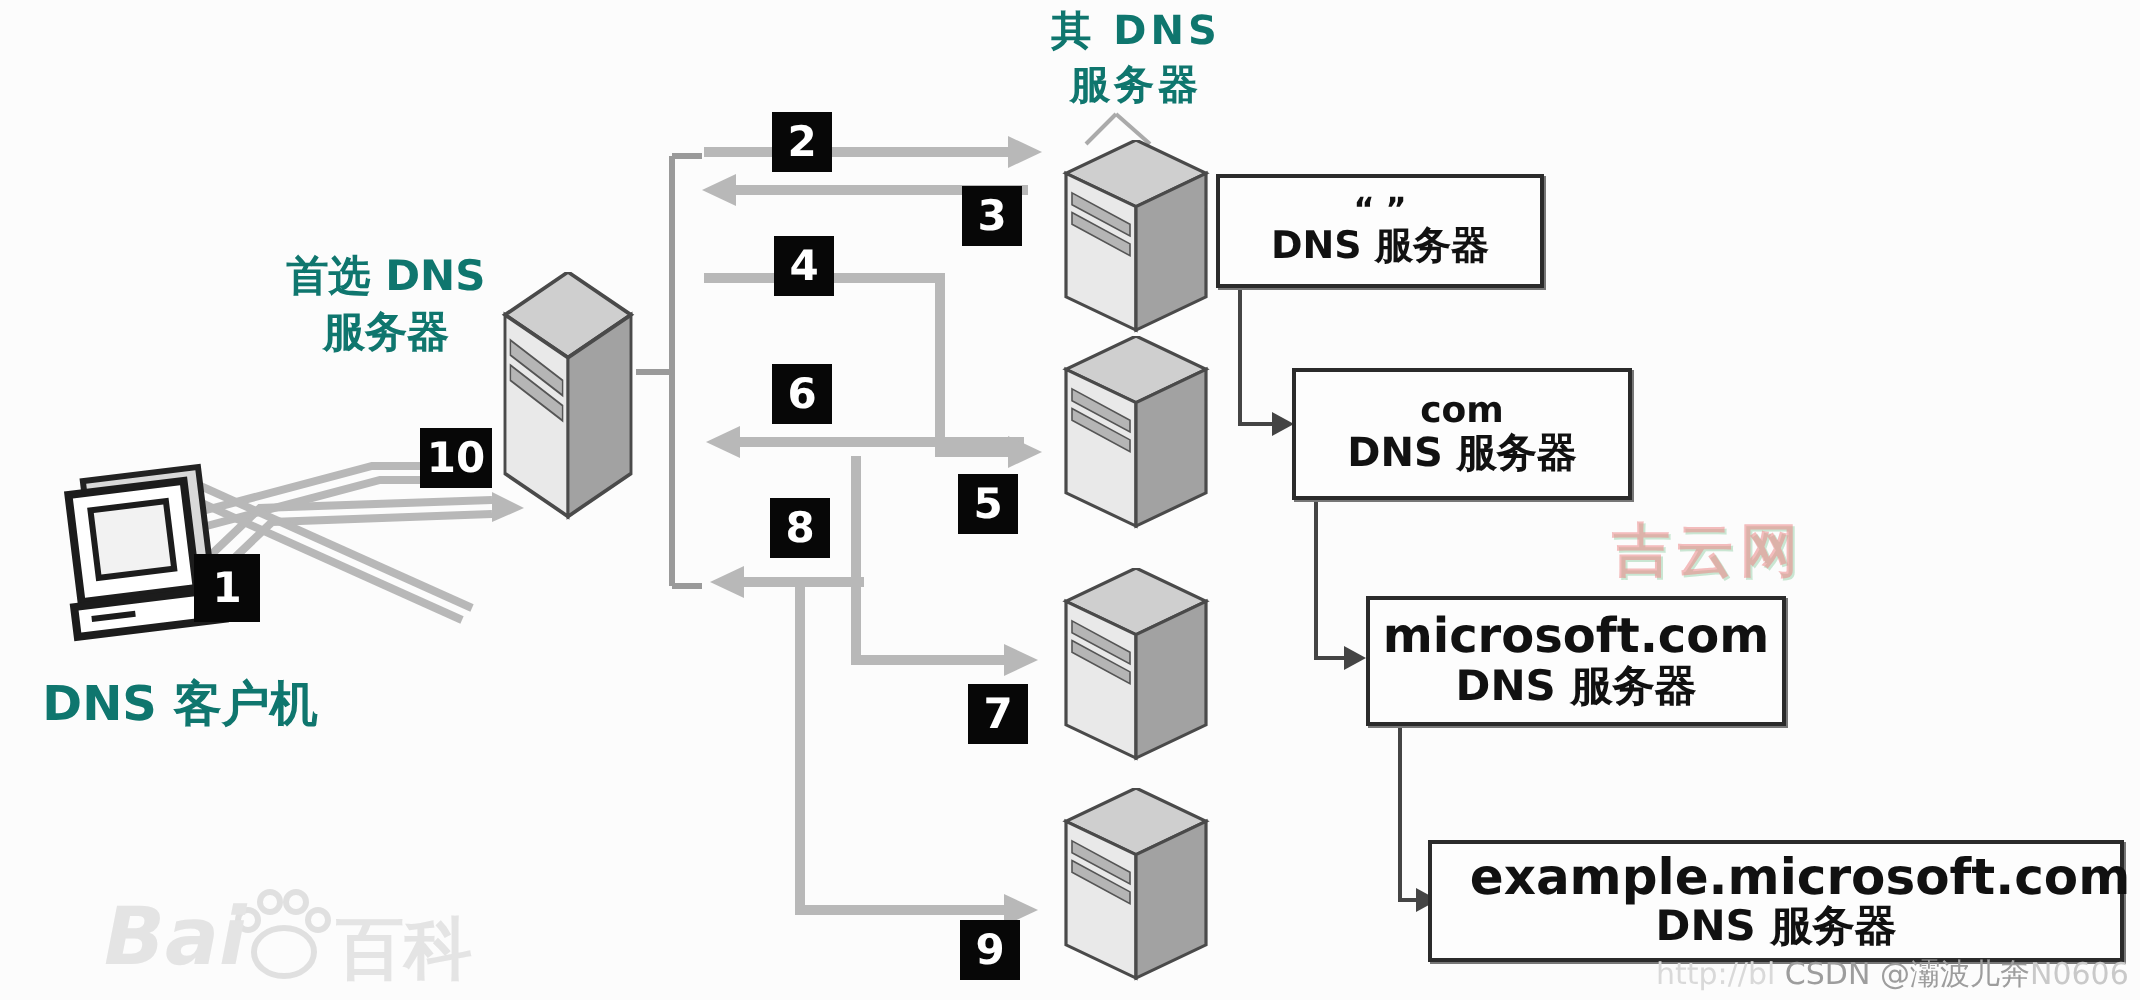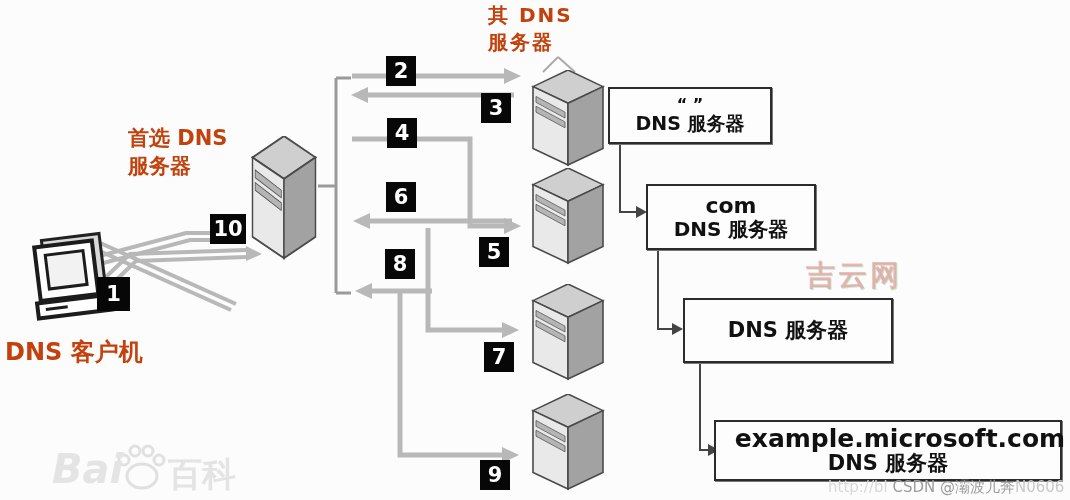--- a/index.html
+++ b/index.html
@@ -9,21 +9,21 @@
     font-family:"DejaVu Sans",sans-serif;
     filter:blur(0.3px);
   }
   .stage svg.overlay{position:absolute;left:0;top:0;}
   .badge{
     position:absolute;background:#070707;color:#fff;
     display:flex;align-items:center;justify-content:center;
     font-weight:bold;font-size:21px;width:30px;height:30px;
     z-index:5;
   }
-  .lbl{position:absolute;color:#c2410c;font-weight:bold;z-index:4;}
+  .lbl{position:absolute;color:#0f766e;font-weight:bold;text-align:center;z-index:4;}
   .lbl .l1,.lbl .l2{display:block;}
   .dnsbox{
     position:absolute;background:#fdfdfd;border:2px solid #2b2b2b;
     box-shadow:1px 1px 0 #777;
     display:flex;flex-direction:column;align-items:center;justify-content:center;
     text-align:center;color:#111;font-weight:bold;z-index:3;
   }
   .dnsbox .t1{line-height:1.05;}
   .dnsbox .t2{line-height:1.1;}
   .wm-jiyun{
@@ -168,25 +168,26 @@
     <span class="l1">其  DNS</span>
     <span class="l2">服务器</span>
   </div>
 
   <div class="dnsbox" style="left:608px;top:87px;width:160px;height:53px;">
     <span class="t1" style="font-size:16px;">“ ”</span>
     <span class="t2" style="font-size:19px;">DNS 服务器</span>
   </div>
 
   <div class="dnsbox" style="left:646px;top:184px;width:166px;height:62px;">
-    <span class="t1" style="font-size:22px;text-align:right;">com</span>
+    <span class="t1" style="font-size:18px;text-align:right;">com</span>
     <span class="t2" style="font-size:20px;">DNS 服务器</span>
   </div>
 
   <div class="dnsbox" style="left:683px;top:298px;width:206px;height:61px;">
+    <span class="t1" style="font-size:24px;">microsoft.com</span>
     <span class="t2" style="font-size:21px;">DNS 服务器</span>
   </div>
 
   <div class="dnsbox" style="left:714px;top:420px;width:344px;height:57px;">
     <span class="t1" style="font-size:25px;margin-left:24px;">example.microsoft.com</span>
     <span class="t2" style="font-size:21px;">DNS 服务器</span>
   </div>
 
   <div class="wm-jiyun">吉云网</div>
   <div class="wm-baidu b2">百科</div>

